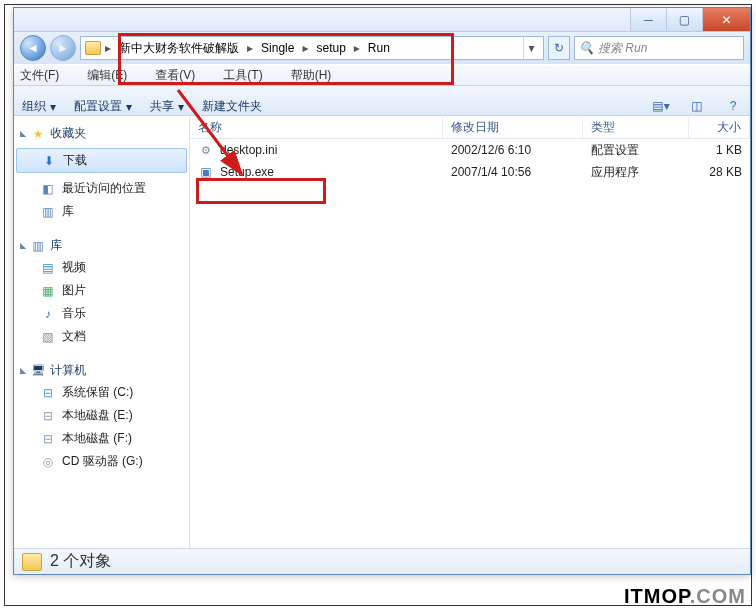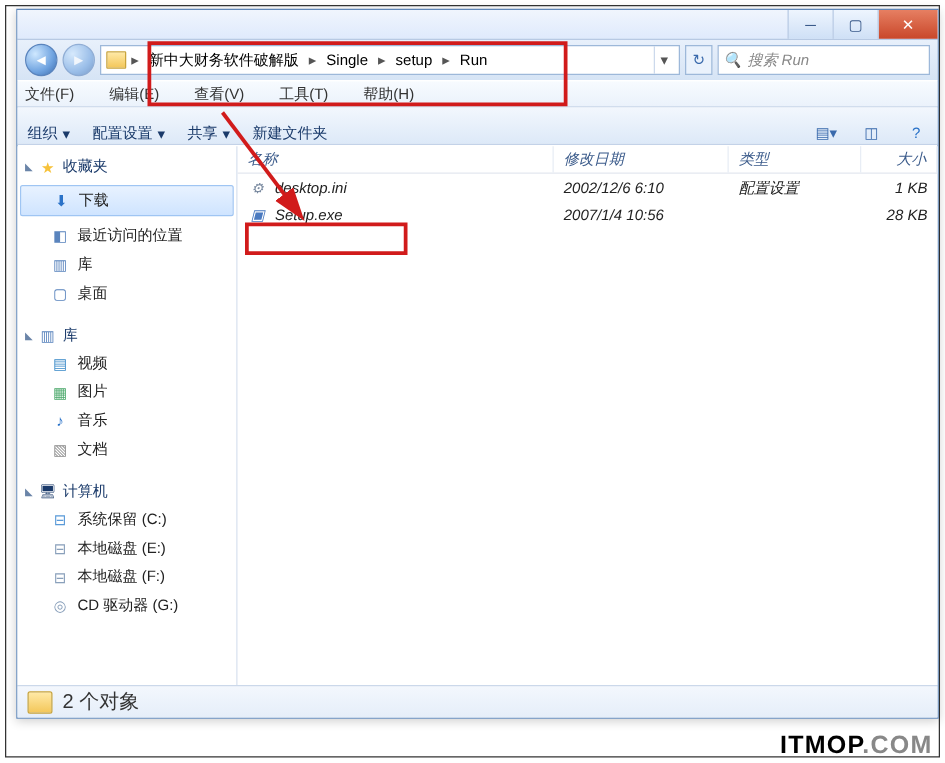--- a/index.html
+++ b/index.html
@@ -40,21 +40,21 @@
 .ico-lib::before { content: "▥"; color: #5a84bd; }
 .ico-video::before { content: "▤"; color: #3a8ac8; }
 .ico-pic::before { content: "▦"; color: #4aa86a; }
 .ico-doc::before { content: "▧"; color: #8a8a8a; }
 .ico-music::before { content: "♪"; color: #2a72c8; }
 .ico-pc::before { content: "🖥"; font-size: 11px; }
 .ico-desk::before { content: "▢"; color: #5a84bd; }
 .ico-drive::before { content: "⊟"; color: #8aa0bb; }
 .ico-drive-c::before { content: "⊟"; color: #5a9ad8; }
 .ico-cd::before { content: "◎"; color: #8aa0bb; }
-.listview { flex: 1; position: relative; font-size: 12px; font-style: italic; }
+.listview { flex: 1; position: relative; font-size: 12px; }
 .lv-head { height: 22px; border-bottom: 1px solid #e3e8f0; display: flex; align-items: center; color: #3a5a8a; }
 .lv-col { padding: 0 8px; border-right: 1px solid #e8edf5; height: 100%; display: flex; align-items: center; }
 .col-name { width: 253px; }
 .col-date { width: 140px; }
 .col-type { width: 106px; }
 .col-size { flex: 1; justify-content: flex-end; }
 .lv-row { height: 22px; display: flex; align-items: center; color: #222; }
 .lv-row .lv-col { border-right: none; }
 .fi-ico { width: 16px; height: 16px; margin-right: 6px; display: inline-flex; align-items: center; justify-content: center; }
 .fi-ini::before { content: "⚙"; color: #7a8aa0; font-size: 11px; }
@@ -139,24 +139,20 @@
               <span>下载</span>
             </div>
         <div class="sb-item">
               <span class="ico ico-recent"></span>
               <span>最近访问的位置</span>
             </div>
         <div class="sb-item">
               <span class="ico ico-lib"></span>
               <span>库</span>
             </div>
-        <div class="sb-item">
-              <span class="ico ico-desk"></span>
-              <span>桌面</span>
-            </div>
       </div>
       <div class="sb-group">
         <div class="sb-head">
               <span class="tri">◣</span>
               <span class="ico ico-lib"></span>
               <span>库</span>
             </div>
         <div class="sb-item">
               <span class="ico ico-video"></span>
               <span>视频</span>
@@ -214,20 +210,21 @@
         <div class="lv-col col-date">2002/12/6 6:10</div>
         <div class="lv-col col-type">配置设置</div>
         <div class="lv-col col-size">1 KB</div>
       </div>
       <div class="lv-row">
         <div class="lv-col col-name">
               <span class="fi-ico fi-exe"></span>
               <span>Setup.exe</span>
             </div>
         <div class="lv-col col-date">2007/1/4 10:56</div>
+        <div class="lv-col col-type">应用程序</div>
         <div class="lv-col col-size">28 KB</div>
       </div>
     </div>
   </div>
 
   <div class="statusbar">
     <span class="status-ico"></span>
     <span>2 个对象</span>
   </div>
 

